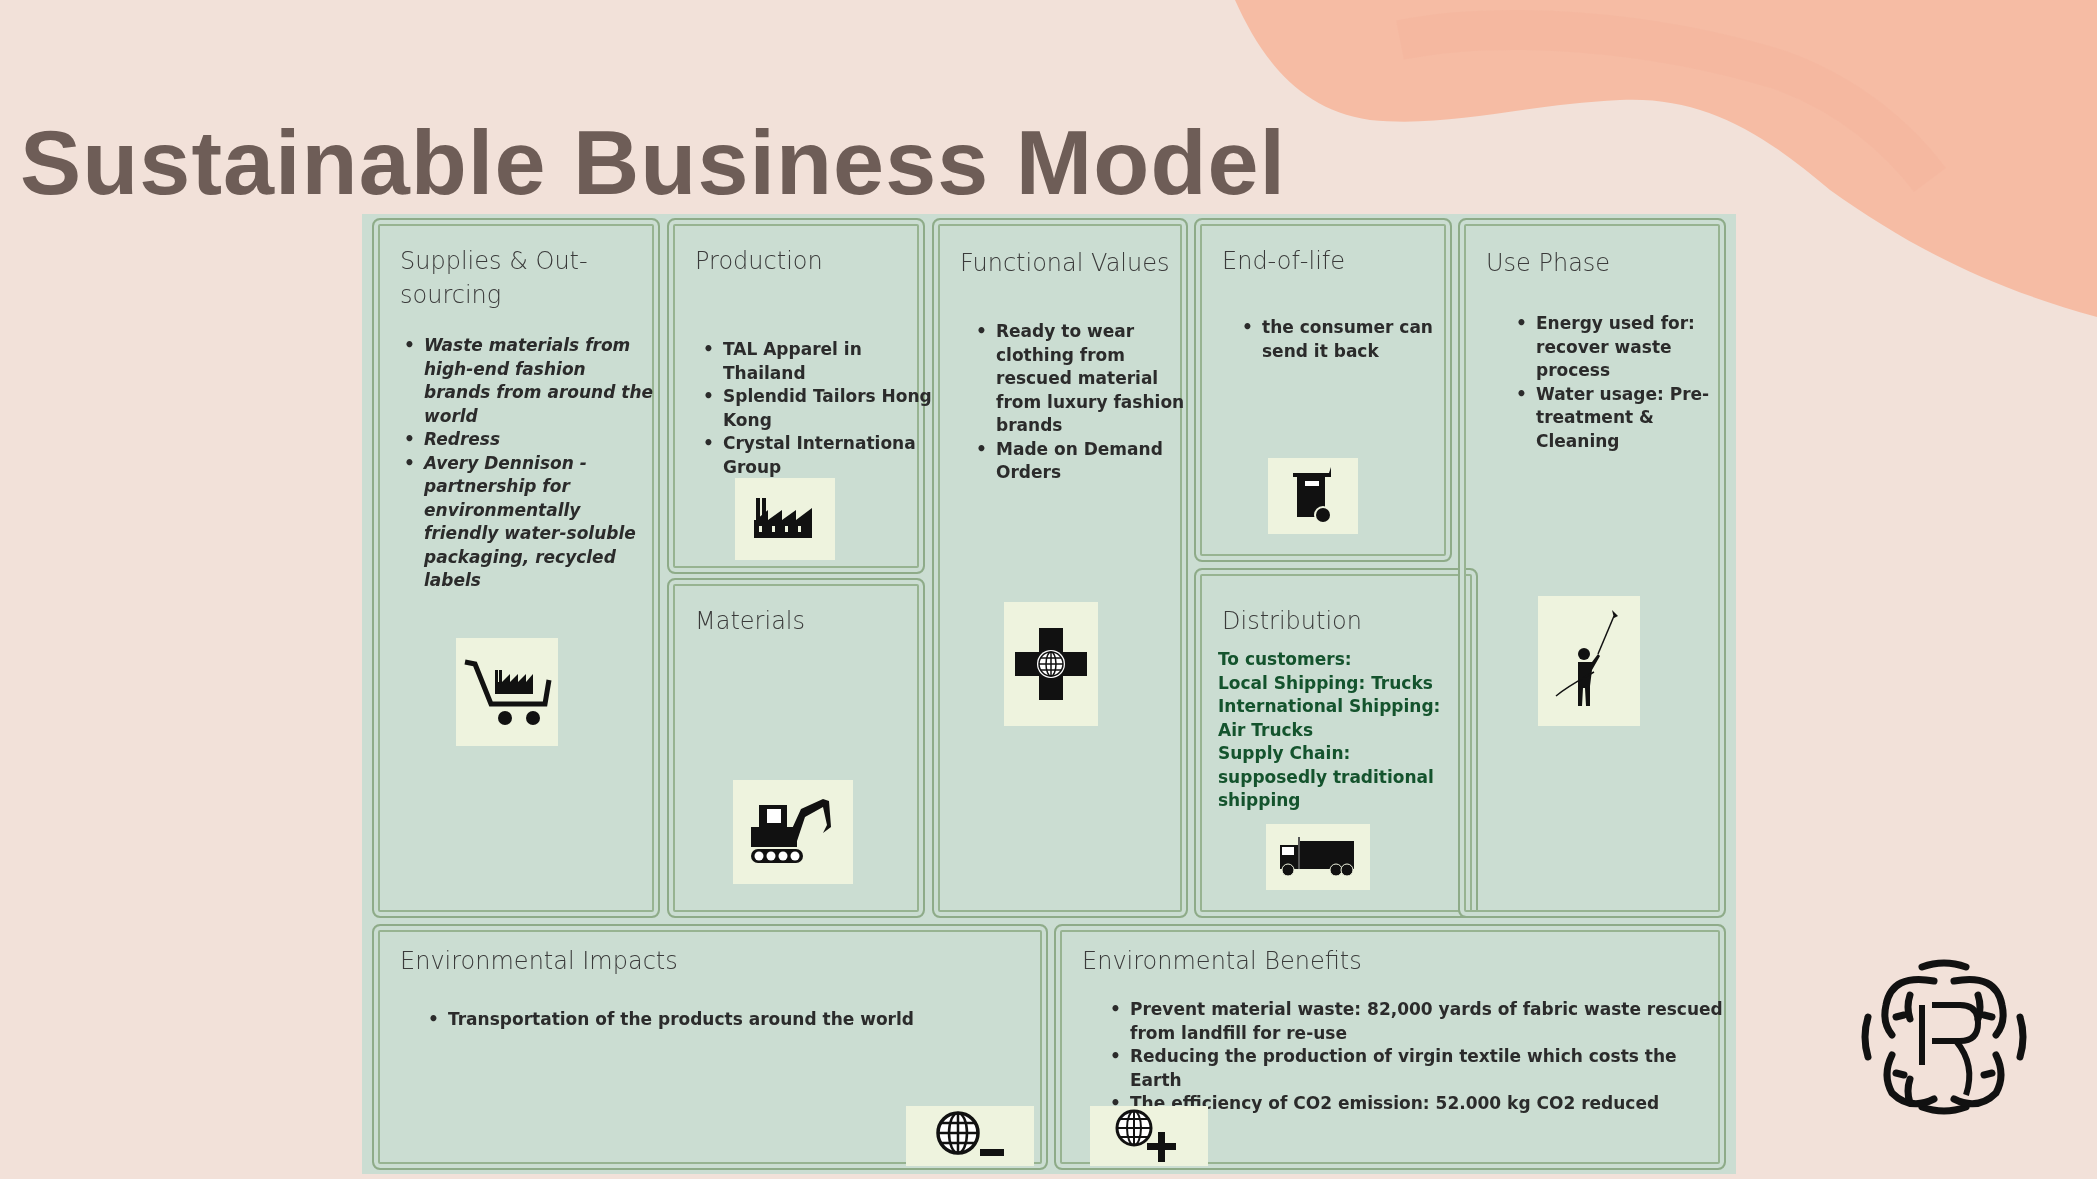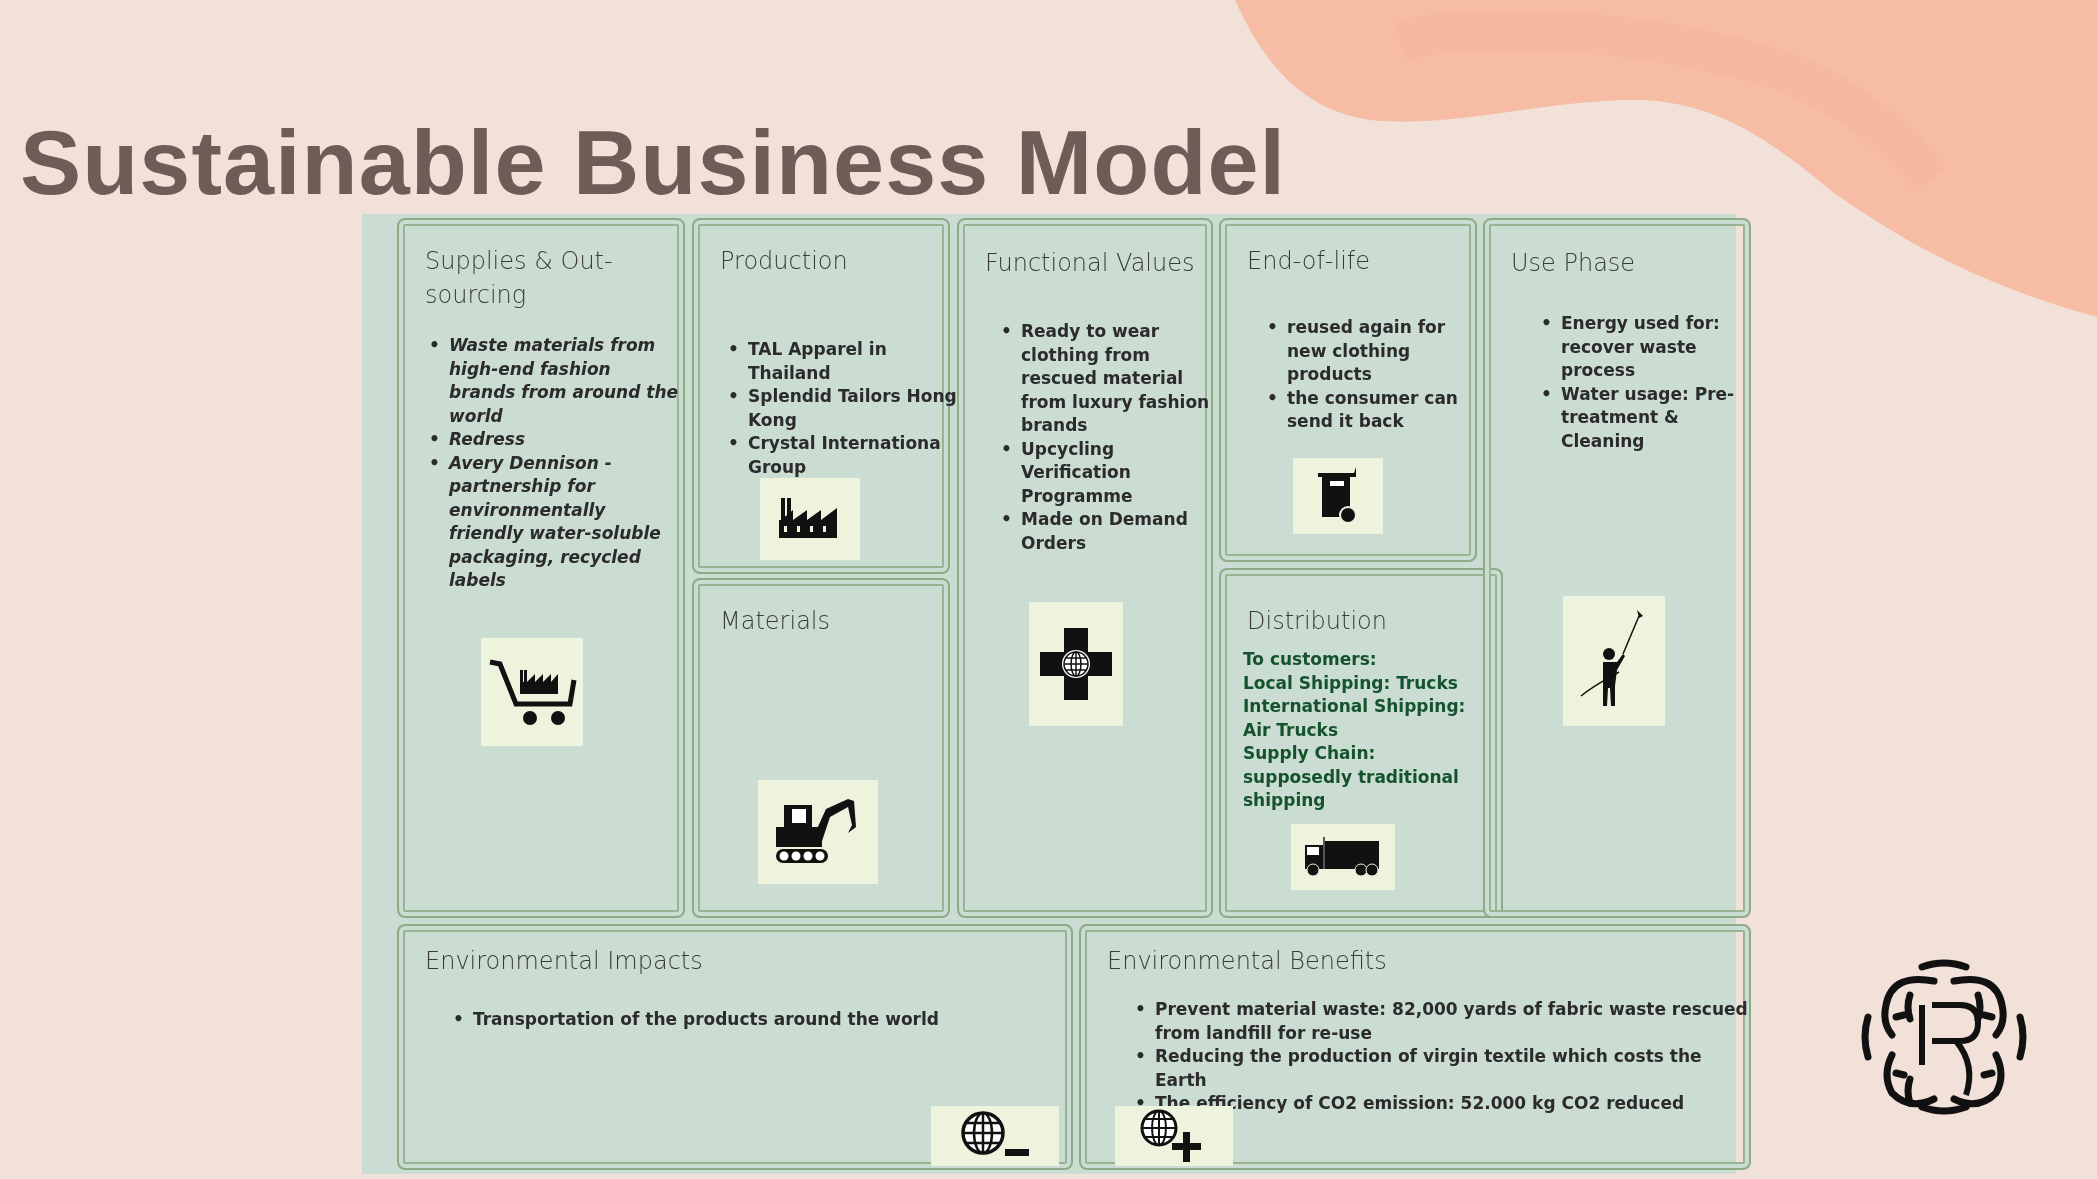--- a/index.html
+++ b/index.html
@@ -16,21 +16,20 @@
     transform:scaleX(1.02); transform-origin:left;
   }
   .canvas {
     position:absolute; left:362px; top:214px; width:1374px; height:960px;
     background:#cbddd2;
   }
   .box {
     position:absolute; box-sizing:border-box;
     border:2px solid #8eab88; border-radius:8px;
     box-shadow: inset 0 0 0 4px #cbddd2, inset 0 0 0 6px #97b391;
-    margin-left: 25px;
   }
   .box h2 {
     margin:0; position:absolute; left:26px; top:24px; right:16px;
     font-family:"DejaVu Sans", sans-serif; font-weight:200;
     font-size:24px; line-height:34px; color:#3a3a3a;
   }
   .box ul {
     position:absolute; margin:0; padding:0 0 0 26px; list-style:none;
     font-family:"DejaVu Sans", sans-serif; font-weight:700; font-size:17px;
     line-height:23.5px; color:#2b2b2b;
@@ -118,42 +117,40 @@
         <circle cx="32" cy="59" r="4.5" fill="#fff"></circle>
         <circle cx="44" cy="59" r="4.5" fill="#fff"></circle>
       </svg>
     </div>
   </div>
 
   <div class="box" style="left:570px; top:4px; width:256px; height:700px;">
     <h2 style="top:26px;">Functional Values</h2>
     <ul style="left:36px; top:100px; width:200px;">
       <li>Ready to wear clothing from rescued material from luxury fashion brands</li>
-      <li>Upcycling Verification Programme</li>
       <li>Made on Demand Orders</li>
     </ul>
     <div class="iconbox" style="left:70px; top:382px; width:94px; height:124px;">
       <svg width="72" height="72" viewBox="0 0 72 72">
         <rect x="24" y="0" width="24" height="72" fill="#111"></rect>
         <rect x="0" y="24" width="72" height="24" fill="#111"></rect>
         <circle cx="36" cy="36" r="14" fill="#fff"></circle>
         <circle cx="36" cy="36" r="12" fill="none" stroke="#111" stroke-width="1.5"></circle>
         <ellipse cx="36" cy="36" rx="5" ry="12" fill="none" stroke="#111" stroke-width="1.5"></ellipse>
         <line x1="24" y1="36" x2="48" y2="36" stroke="#111" stroke-width="1.5"></line>
         <line x1="26" y1="30" x2="46" y2="30" stroke="#111" stroke-width="1.5"></line>
         <line x1="26" y1="42" x2="46" y2="42" stroke="#111" stroke-width="1.5"></line>
         <line x1="36" y1="24" x2="36" y2="48" stroke="#111" stroke-width="1.5"></line>
       </svg>
     </div>
   </div>
 
   <div class="box" style="left:832px; top:4px; width:258px; height:344px;">
     <h2>End-of-life</h2>
     <ul style="left:40px; top:96px; width:200px;">
-      <li>reused again for new clothing products</li>
       <li>the consumer can send it back</li>
     </ul>
     <div class="iconbox" style="left:72px; top:238px; width:90px; height:76px;">
       <svg width="44" height="58" viewBox="0 0 44 58">
         <polygon points="2,6 38,6 40,0 40,10 34,10 34,50 6,50 6,10 2,10" fill="#111"></polygon>
         <rect x="14" y="14" width="14" height="5" fill="#fff"></rect>
         <circle cx="32" cy="48" r="9" fill="#eef3de"></circle>
         <circle cx="32" cy="48" r="7" fill="#111"></circle>
       </svg>
     </div>

